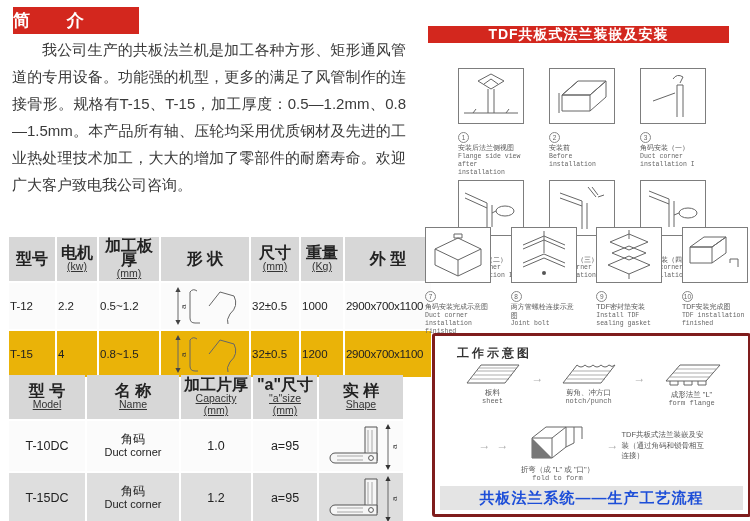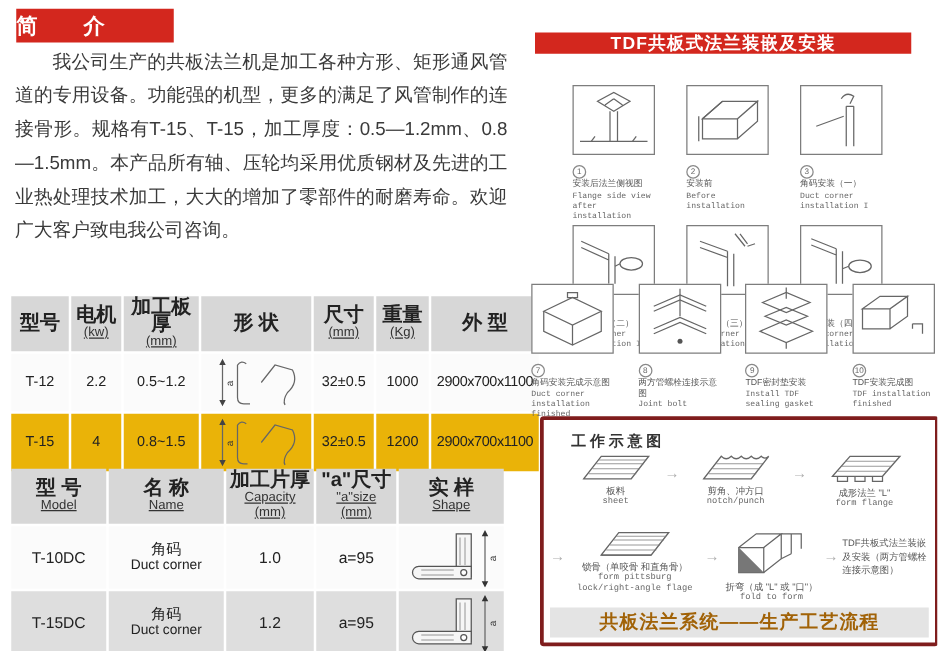--- a/index.html
+++ b/index.html
@@ -12,21 +12,21 @@
   
   .intro-title{position:absolute;left:13px;top:7px;width:126px;height:27px;background:#d3271e;
                color:#fff;font-size:17px;font-weight:bold;line-height:27px;
                letter-spacing:16px;}
   .intro-text{position:absolute;left:12px;top:36px;width:394px;font-size:15px;line-height:27px;
               color:#3a3a3a;text-align:justify;text-indent:2em;margin:0;}
   
   table{border-collapse:separate;border-spacing:2px;}
   .spec-table{position:absolute;left:7px;top:235px;width:386px;table-layout:fixed;}
   .spec-table th{background:#d7d7d7;padding:2px 0;vertical-align:middle;}
-  .spec-table td{text-align:center;font-size:11.5px;color:#222;vertical-align:middle;}
+  .spec-table td{font-size:11.5px;color:#222;vertical-align:middle;}
   .spec-table tr.r0 td{background:#fbfbfb;height:44px;}
   .spec-table tr.r1 td{background:#eab308;height:44px;}
   .ht{display:block;font-size:16px;font-weight:bold;color:#222;line-height:14px;}
   .hu{display:block;font-size:10.5px;font-weight:normal;color:#333;line-height:12px;text-decoration:underline;}
   .dim{font-size:10px;letter-spacing:-0.3px;}
   .shape-cell div{display:flex;align-items:center;justify-content:center;gap:5px;}
   .corner-table{position:absolute;left:7px;top:373px;width:386px;table-layout:fixed;}
   .corner-table th{background:#d7d7d7;padding:3px 0;vertical-align:middle;}
   .corner-table td{text-align:center;font-size:12.5px;color:#222;vertical-align:middle;}
   .corner-table tr.r0 td{background:#fbfbfb;height:48px;}
@@ -60,21 +60,21 @@
          align-items:flex-start;}
   .wf-item{display:flex;flex-direction:column;align-items:center;}
   .wf-cn{font-size:7.5px;color:#555;margin-top:3px;text-align:right;line-height:9px;}
   .wf-en{font-family:"Liberation Mono",monospace;font-size:7px;color:#666;text-align:center;
          line-height:9px;}
   .wf-arrow{color:#aeaeae;font-size:12px;margin-top:8px;padding:0 3px;}
   .wf-arrow.lo{margin-top:16px;}
   .wf-text{width:86px;font-size:7.5px;color:#555;line-height:10.5px;margin-top:8px;
            text-align:left;}
   .wf-footer{position:absolute;left:5px;right:5px;bottom:4px;height:24px;background:#e4e4e4;
-             text-align:center;font-size:15px;font-weight:bold;color:#a16207;line-height:24px;
+             text-align:center;font-size:15px;font-weight:bold;color:#1d4ed8;line-height:24px;
              letter-spacing:1px;}
   svg{display:block;}
   .ln{stroke:#666;stroke-width:1;fill:none;}
   .lnt{stroke:#777;stroke-width:.6;fill:none;}
   .svgtxt{font-family:"Liberation Sans",sans-serif;font-size:8px;fill:#333;}
 </style>
 </head>
 <body>
 
 <div class="page">
@@ -409,40 +409,31 @@
           <path class="lnt" d="M8 14 H48 M11 10 H51 M14 6 H54"></path>
           <path class="ln" d="M8 18 v4 h8 v-4 M22 18 v4 h8 v-4 M36 18 v4 h8 v-4"></path>
         </svg>
         <div class="wf-cn">成形法兰 "L"</div>
         <div class="wf-en">form flange</div>
       </div>
     </div>
 
     <div class="wf-r2">
       <div class="wf-arrow lo">→</div>
-      <div class="wf-item" style="width:126px">
-        <svg width="58" height="24" viewBox="0 0 58 24">
-          <path class="ln" d="M2 22 L16 4 H56 L42 22 Z"></path>
-          <path class="lnt" d="M6 18 H46 M9 14 H49 M12 10 H52 M14 7 H54"></path>
-          <path class="ln" d="M2 22 H42"></path>
-        </svg>
-        <div class="wf-cn">锁骨（单咬骨 和直角骨）</div>
-        <div class="wf-en">form pittsburg lock/right-angle flage</div>
-      </div>
       <div class="wf-arrow lo">→</div>
       <div class="wf-item" style="width:92px">
         <svg width="64" height="40" viewBox="0 0 64 40">
           <path class="ln" d="M6 16 h20 v20 h-20 Z"></path>
           <path d="M6 16 L26 36 L6 36 Z" fill="#777"></path>
           <path class="ln" d="M6 16 L20 5 H40 L26 16 M26 36 L40 25 V5"></path>
           <path class="ln" d="M40 5 h8 v16 M48 5 h8 v12 M40 25 l8 -4"></path>
         </svg>
         <div class="wf-cn">折弯（成 "L" 或 "口"）</div>
         <div class="wf-en">fold to form</div>
       </div>
       <div class="wf-arrow lo">→</div>
-      <div class="wf-text">TDF共板式法兰装嵌及安装（两方管螺栓连接示意图）</div>
+      <div class="wf-text">TDF共板式法兰装嵌及安装（通过角码和锁骨相互连接）</div>
     </div>
 
     <div class="wf-footer">共板法兰系统——生产工艺流程</div>
   </div>
 
 </div>
 
 </body></html>

